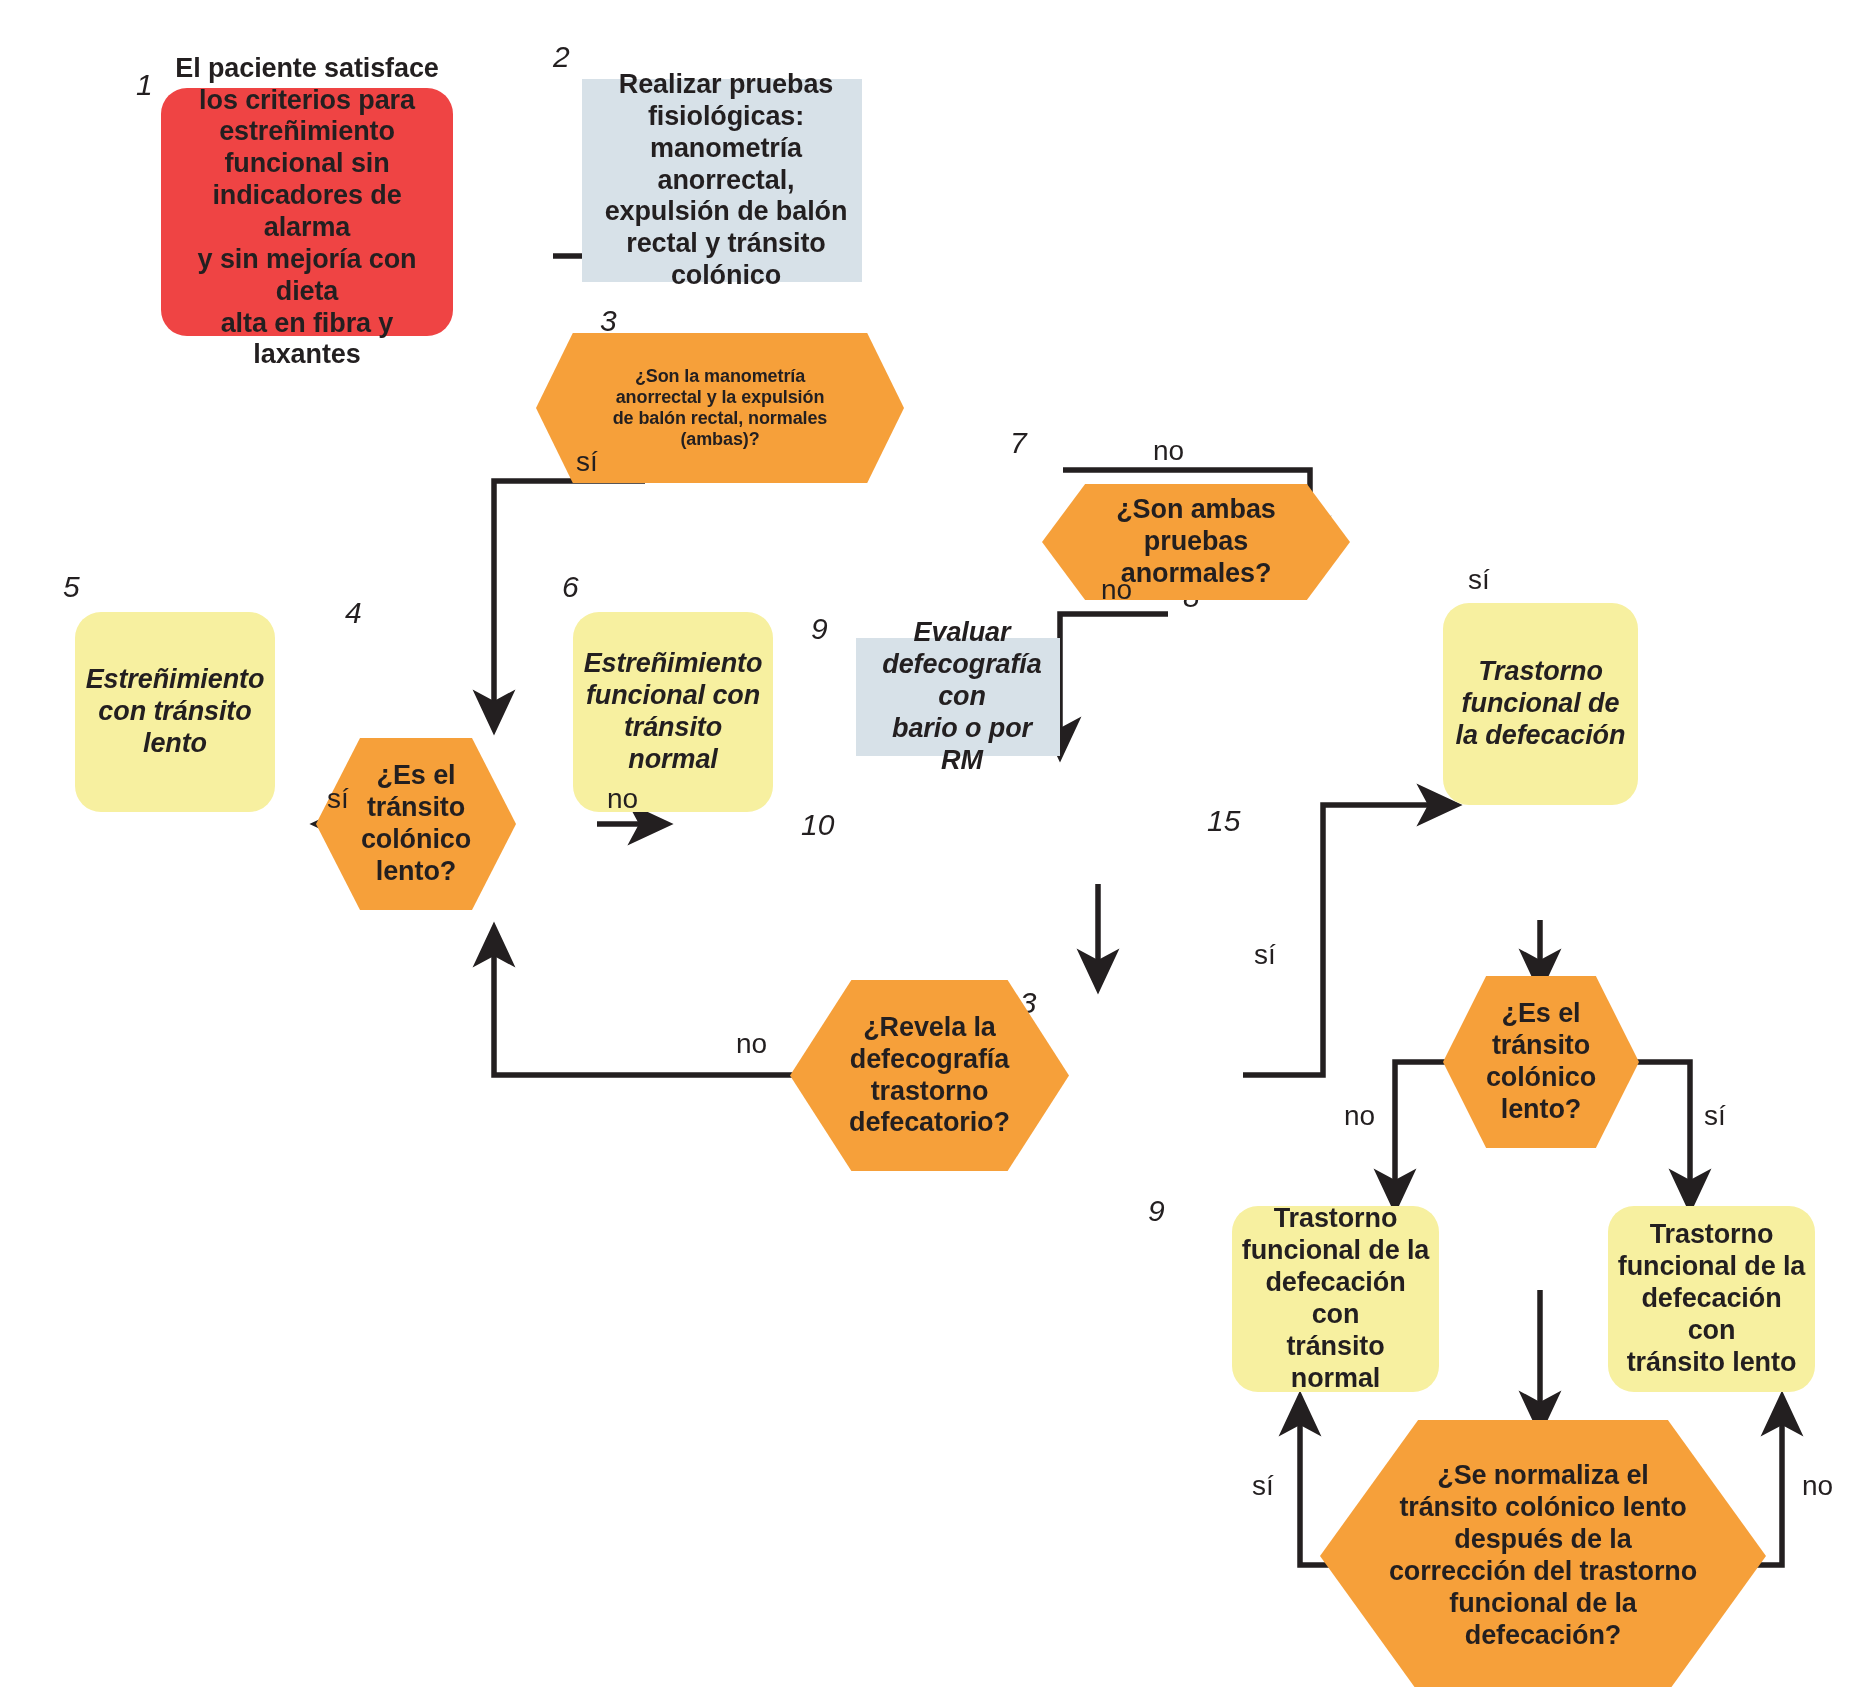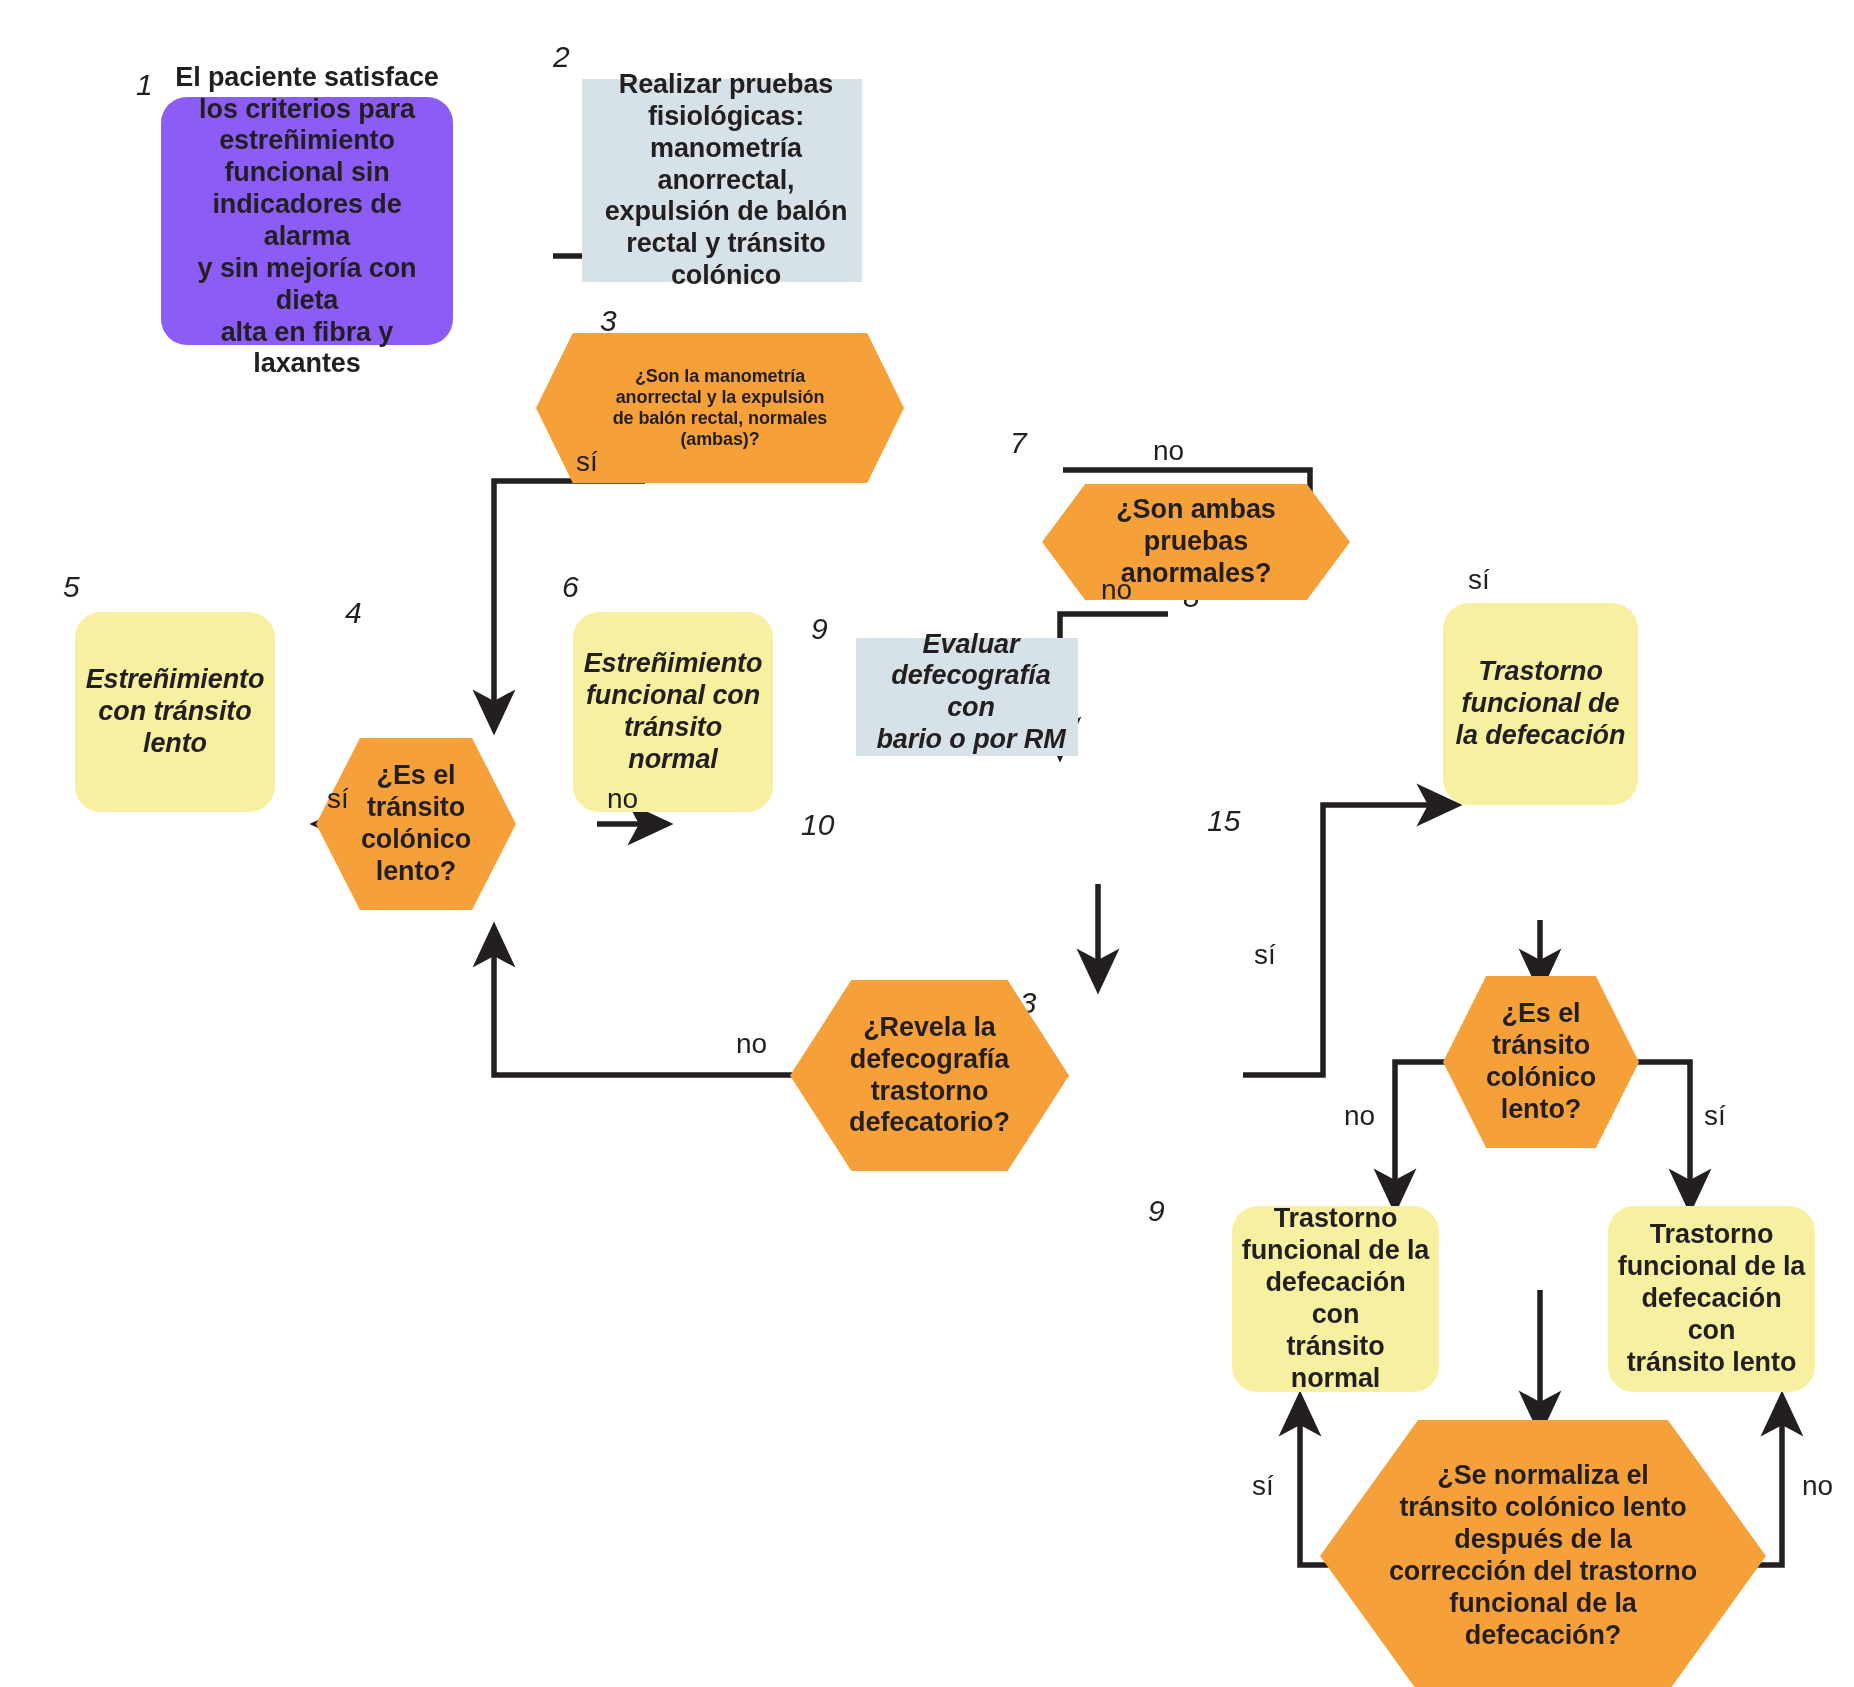--- a/index.html
+++ b/index.html
@@ -43,21 +43,21 @@
     border-radius:0;
     margin-top:36px;
   }
   .hex-wide{
     clip-path:polygon(10% 0%, 90% 0%, 100% 50%, 90% 100%, 10% 100%, 0% 50%);
   }
   .hex-narrow{
     clip-path:polygon(22% 0%, 78% 0%, 100% 50%, 78% 100%, 22% 100%, 0% 50%);
   }
 
-  .c-pink{ background:#8b5cf6;margin-top:9px; }
+  .c-pink{ background:#ef4444; }
   .c-blue{ background:#d7e1e8; }
   .c-orange{ background:#f6a03a; }
   .c-yellow{ background:#f7f0a0; }
 
   .italic{ font-style:italic; }
 
   
   .num{
     position:absolute;
     font-style:italic;
@@ -193,21 +193,21 @@
 pruebas
 anormales?</span>
   </div>
 
   <div class="node rounded c-yellow italic" style="left:1443px; top:603px; width:195px; height:202px; font-size:27px;">
     <span class="txt">Trastorno
 funcional de
 la defecación</span>
   </div>
 
-  <div class="node rect c-blue italic" style="left:856px; top:638px; width:222px; height:118px; font-size:27px;align-items:flex-end;">
+  <div class="node rect c-blue italic" style="left:856px; top:638px; width:204px; height:118px; font-size:27px;">
     <span class="txt">Evaluar
 defecografía con
 bario o por RM</span>
   </div>
 
   <div class="node hex-narrow c-orange" style="left:790px; top:980px; width:279px; height:191px; font-size:27px;">
     <span class="txt">¿Revela la
 defecografía
 trastorno
 defecatorio?</span>

